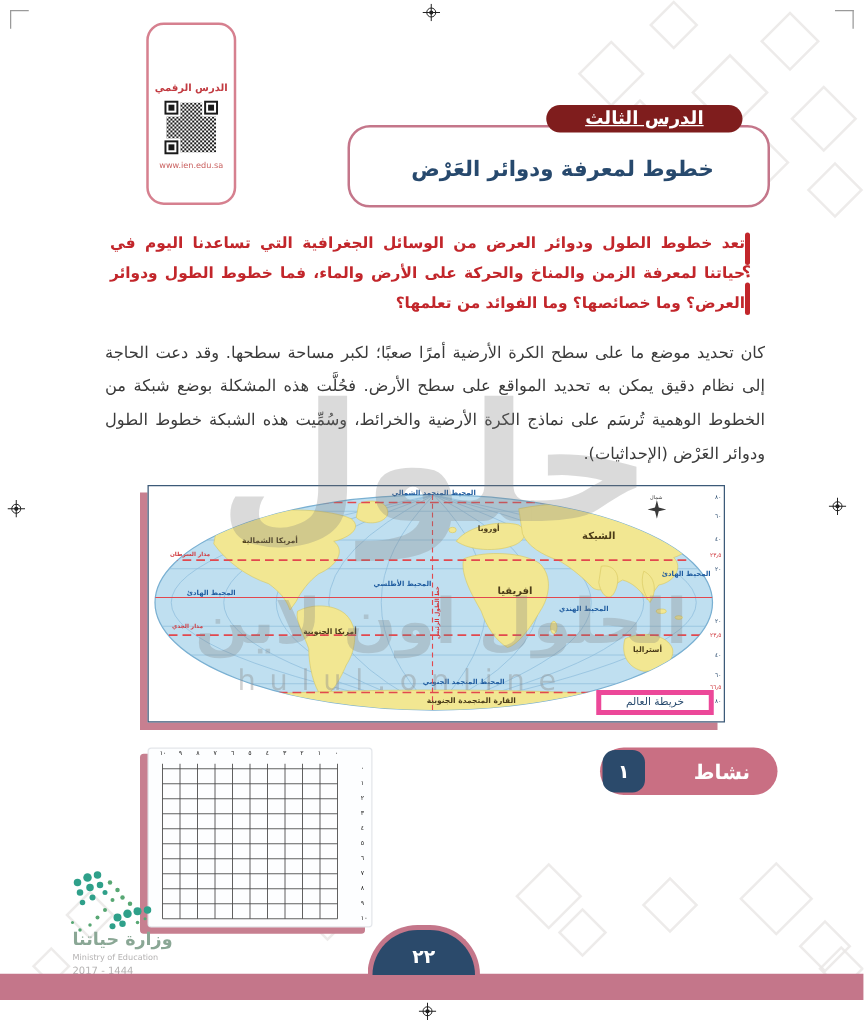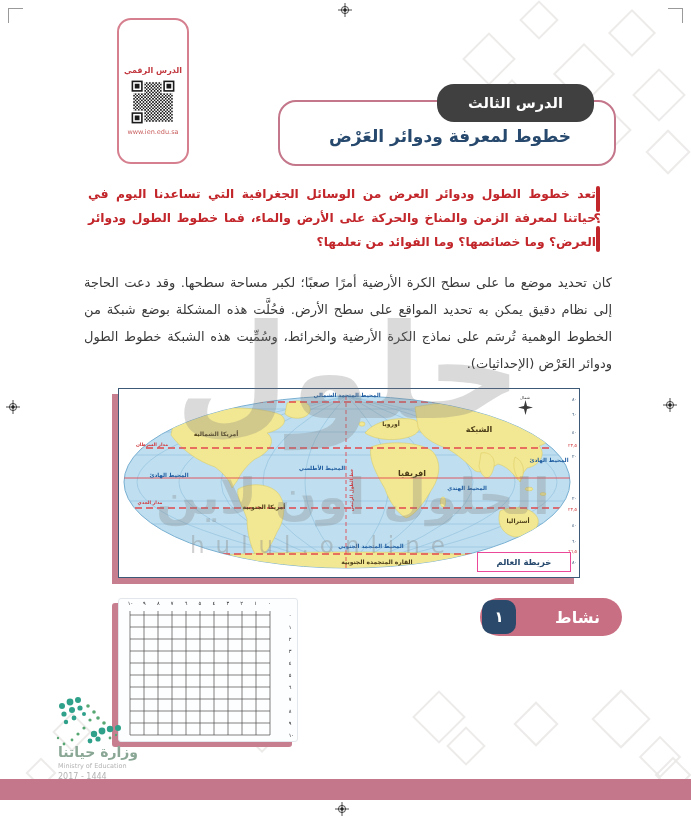--- a/index.html
+++ b/index.html
@@ -18,23 +18,23 @@
   
   .qrbox{position:absolute;left:117px;top:18px;width:72px;height:146px;border:2px solid #d6808f;
          border-radius:14px;background:#fff;display:flex;flex-direction:column;align-items:center;
          padding-top:46px;z-index:3;}
   .qrbox .qtitle{color:#c23a40;font-size:8px;font-weight:bold;margin-bottom:4px;}
   .qrbox .qurl{color:#c9605f;font-size:6.5px;margin-top:3px;}
 
   
   .titlebox{position:absolute;left:278px;top:100px;width:338px;height:66px;
             border:2.5px solid #c4768a;border-radius:18px;background:#fff;z-index:2;}
-  .badge{position:absolute;left:437px;top:84px;width:157px;height:38px;background:#404040;
+  .badge{position:absolute;left:437px;top:84px;width:157px;height:22px;background:#7f1d1d;
          border-radius:17px;color:#fff;font-size:14.5px;font-weight:bold;display:flex;
-         align-items:center;justify-content:center;z-index:3;}
+         align-items:center;justify-content:center;z-index:3;text-decoration:underline;}
   .lessontitle{position:absolute;left:300px;top:126px;width:300px;text-align:center;
                color:#27496d;font-size:17px;font-weight:bold;z-index:3;}
 
   
   .intro{position:absolute;left:88px;top:183px;width:508px;direction:rtl;text-align:justify;
          color:#c2262b;font-size:12.3px;font-weight:bold;line-height:1.95;z-index:2;}
   .qmark{position:absolute;left:594px;top:186px;height:76px;display:flex;flex-direction:column;
          align-items:center;z-index:2;}
   .qmark .bar{width:3.5px;height:26px;background:#c2262b;border-radius:2px;}
   .qmark .q{color:#c2262b;font-weight:bold;font-size:13px;line-height:1.1;transform:rotate(-8deg);}
@@ -47,22 +47,22 @@
   .mappanel{position:absolute;left:118px;top:388px;width:462px;height:190px;background:#fff;
             border:1.5px solid #3c5a78;box-shadow:-6px 6px 0 #c77f90;z-index:1;}
   .maplabel{position:absolute;white-space:nowrap;transform:translate(-50%,-50%);z-index:2;}
   .lab-cont{color:#4a3b18;font-weight:bold;font-size:6px;}
   .lab-cont.big{font-size:8px;letter-spacing:2px;}
   .lab-ocean{color:#1d5a9e;font-size:5.5px;font-weight:bold;}
   .lab-red{color:#d03a3f;font-size:4.6px;font-weight:bold;}
   .lab-vert{writing-mode:vertical-rl;transform:translate(-50%,-50%) rotate(180deg);}
   .lat-tick{position:absolute;right:2px;font-size:4.6px;color:#27496d;transform:translateY(-50%);}
   .lat-tick.red{color:#d03a3f;}
-  .mapcaption{position:absolute;right:8px;bottom:5px;width:94px;height:20px;border:1px solid #ec4899;
-              background:#fff;color:#27496d;font-size:8.5px;font-weight:bold;display:flex;
+  .mapcaption{position:absolute;right:8px;bottom:5px;width:94px;height:20px;border:4px solid #ec4899;
+              background:#fff;color:#27496d;font-size:8.5px;font-weight:normal;display:flex;
               align-items:center;justify-content:center;z-index:3;}
   .compass{position:absolute;left:396px;top:6px;width:20px;text-align:center;z-index:3;}
   .compass .nlabel{font-size:4px;color:#333;display:block;}
 
   
   .wm{position:absolute;color:#7d7d7d;pointer-events:none;z-index:5;white-space:nowrap;}
   .wm.big{left:175px;top:295px;width:500px;font-size:132px;font-weight:bold;opacity:.28;}
   .wm.l1{left:138px;top:468px;width:430px;font-size:50px;font-weight:bold;opacity:.28;text-align:center;}
   .wm.l2{left:190px;top:532px;font-size:23px;letter-spacing:11px;opacity:.4;color:#8d8d8d;}
 
@@ -417,14 +417,17 @@
       </g>
     </svg>
   </div>
 
   <div class="moeword" data-name="ministry-wordmark">
     <div class="ar" data-name="ministry-name-arabic">وزارة حياتنا</div>
     <div class="en" data-name="ministry-name-english">Ministry of Education</div>
     <div class="yr" data-name="edition-years">2017 - 1444</div>
   </div>
   <div class="footbar" data-name="footer-bar"></div>
+  <div class="dome" data-name="page-number-badge">
+    <span data-name="page-number">٢٢</span>
+  </div>
 
 </div>
 
 </body></html>

